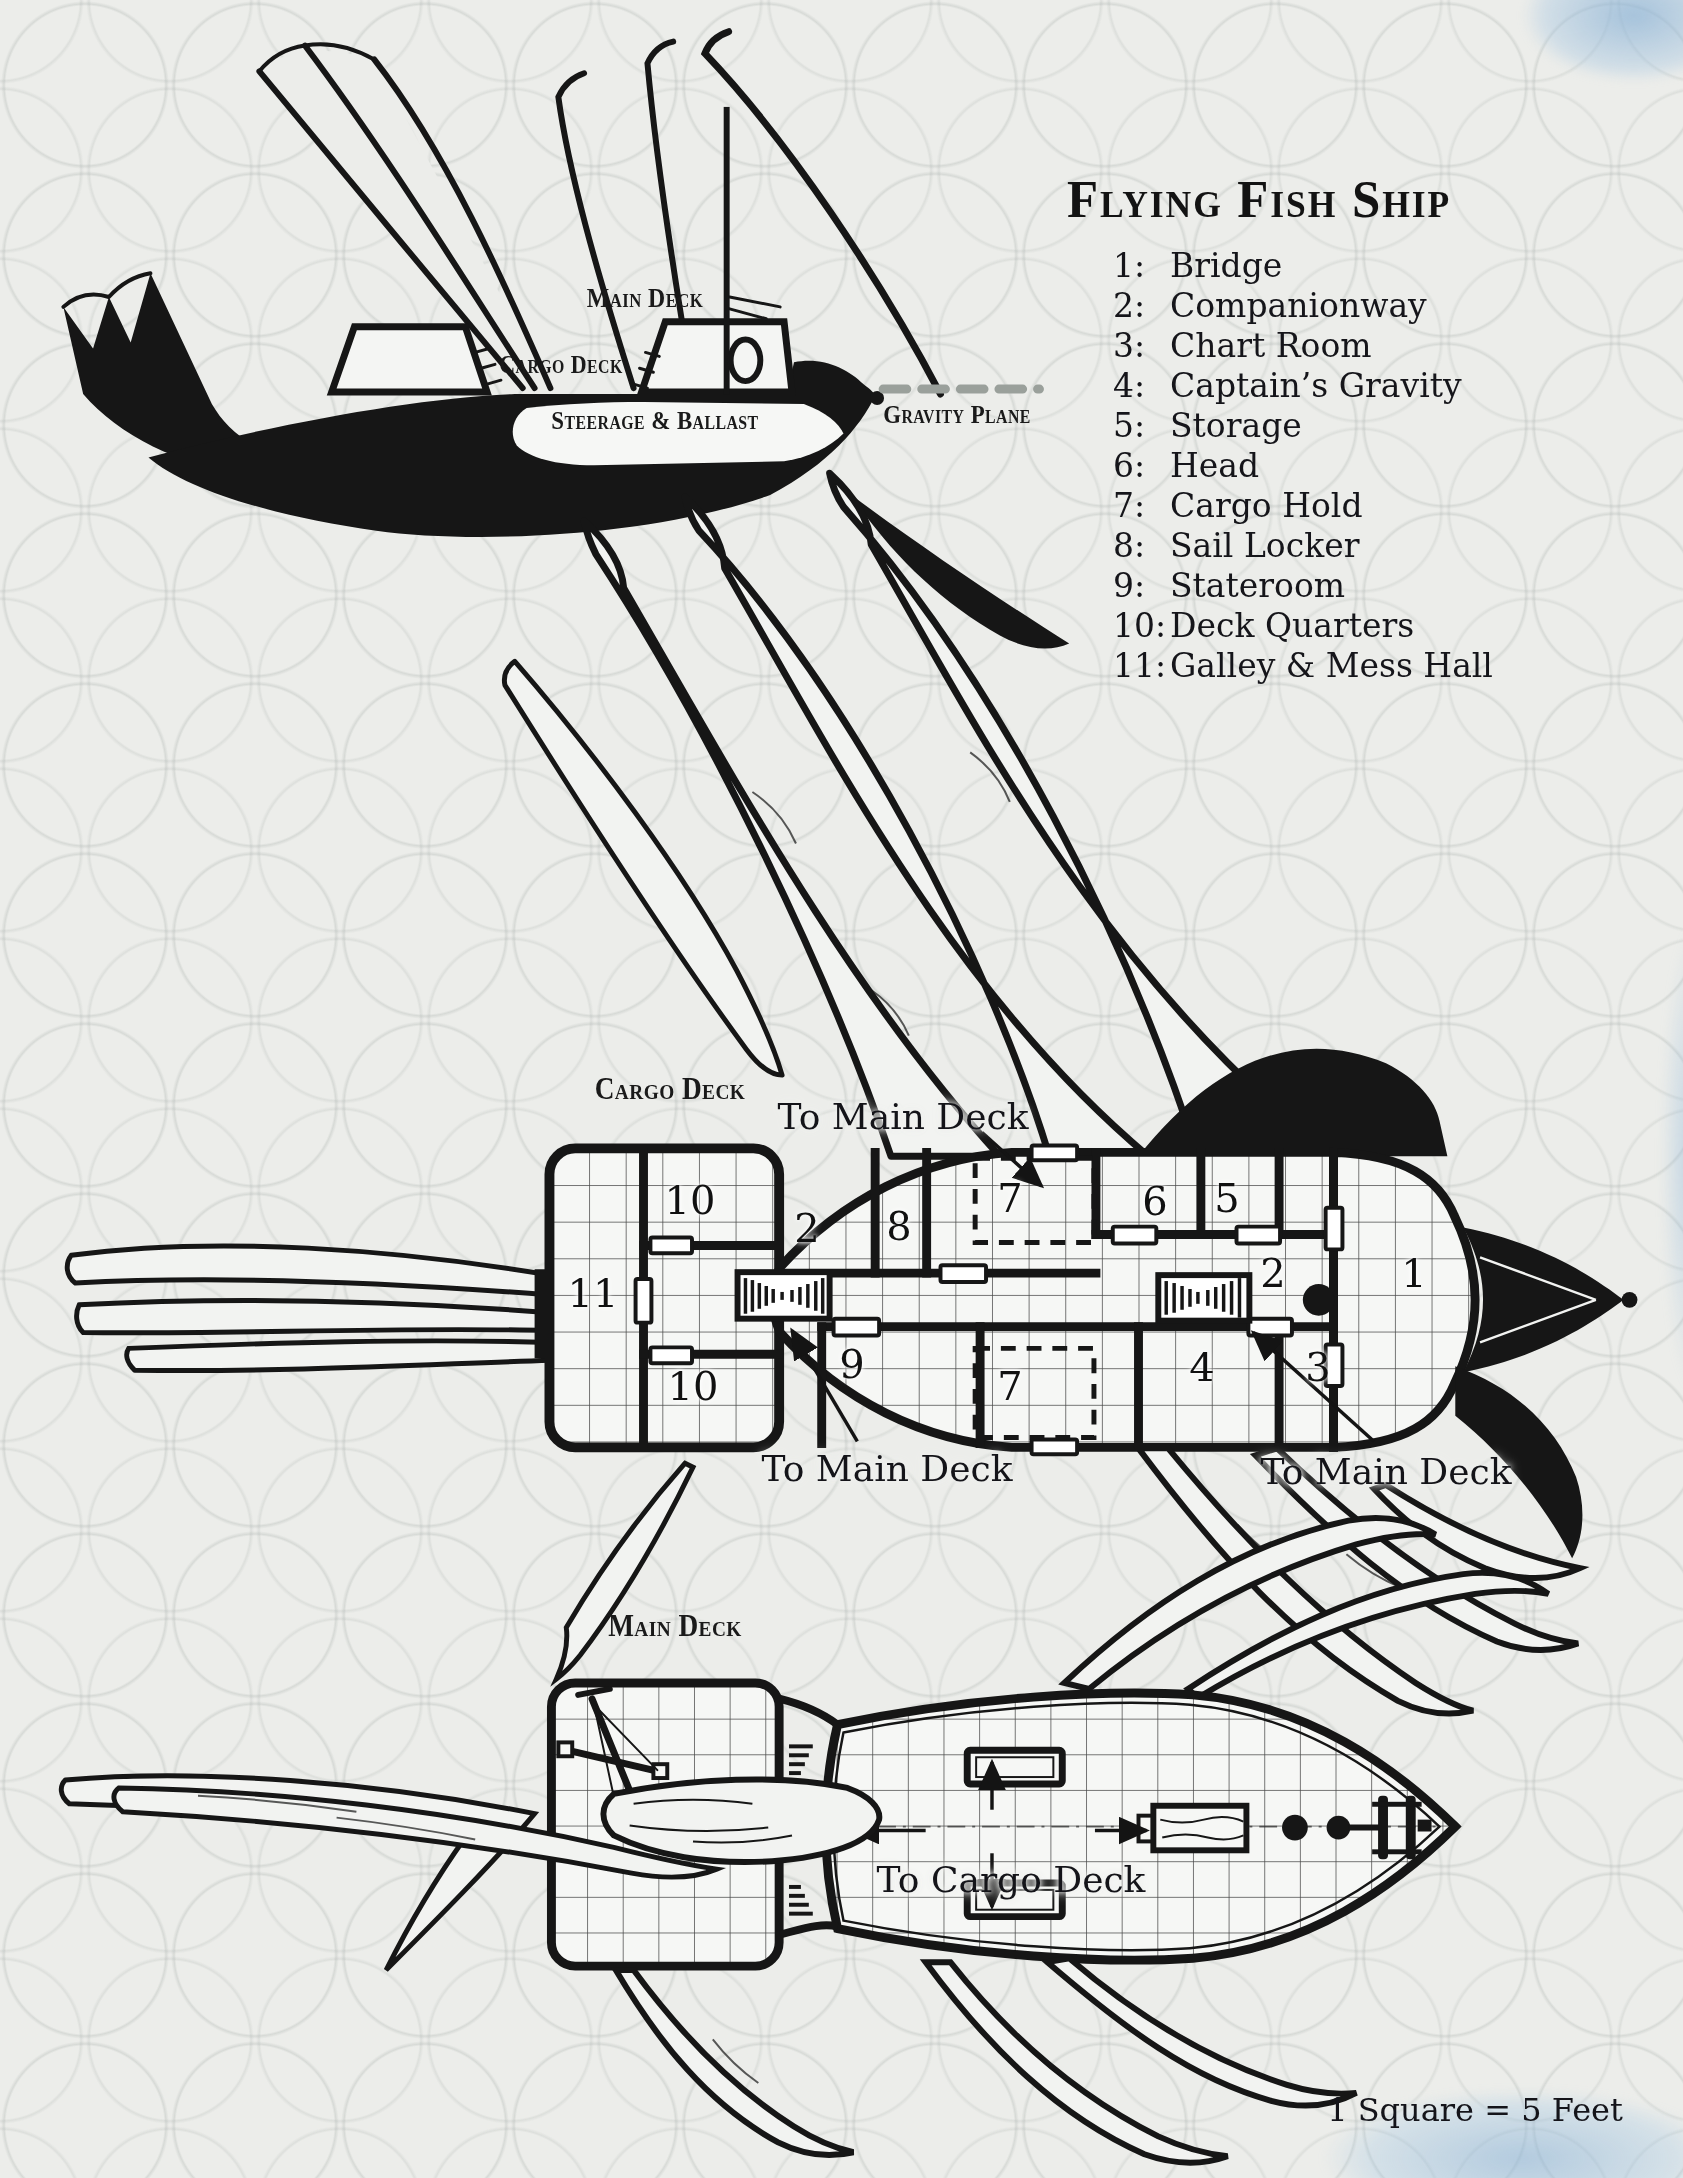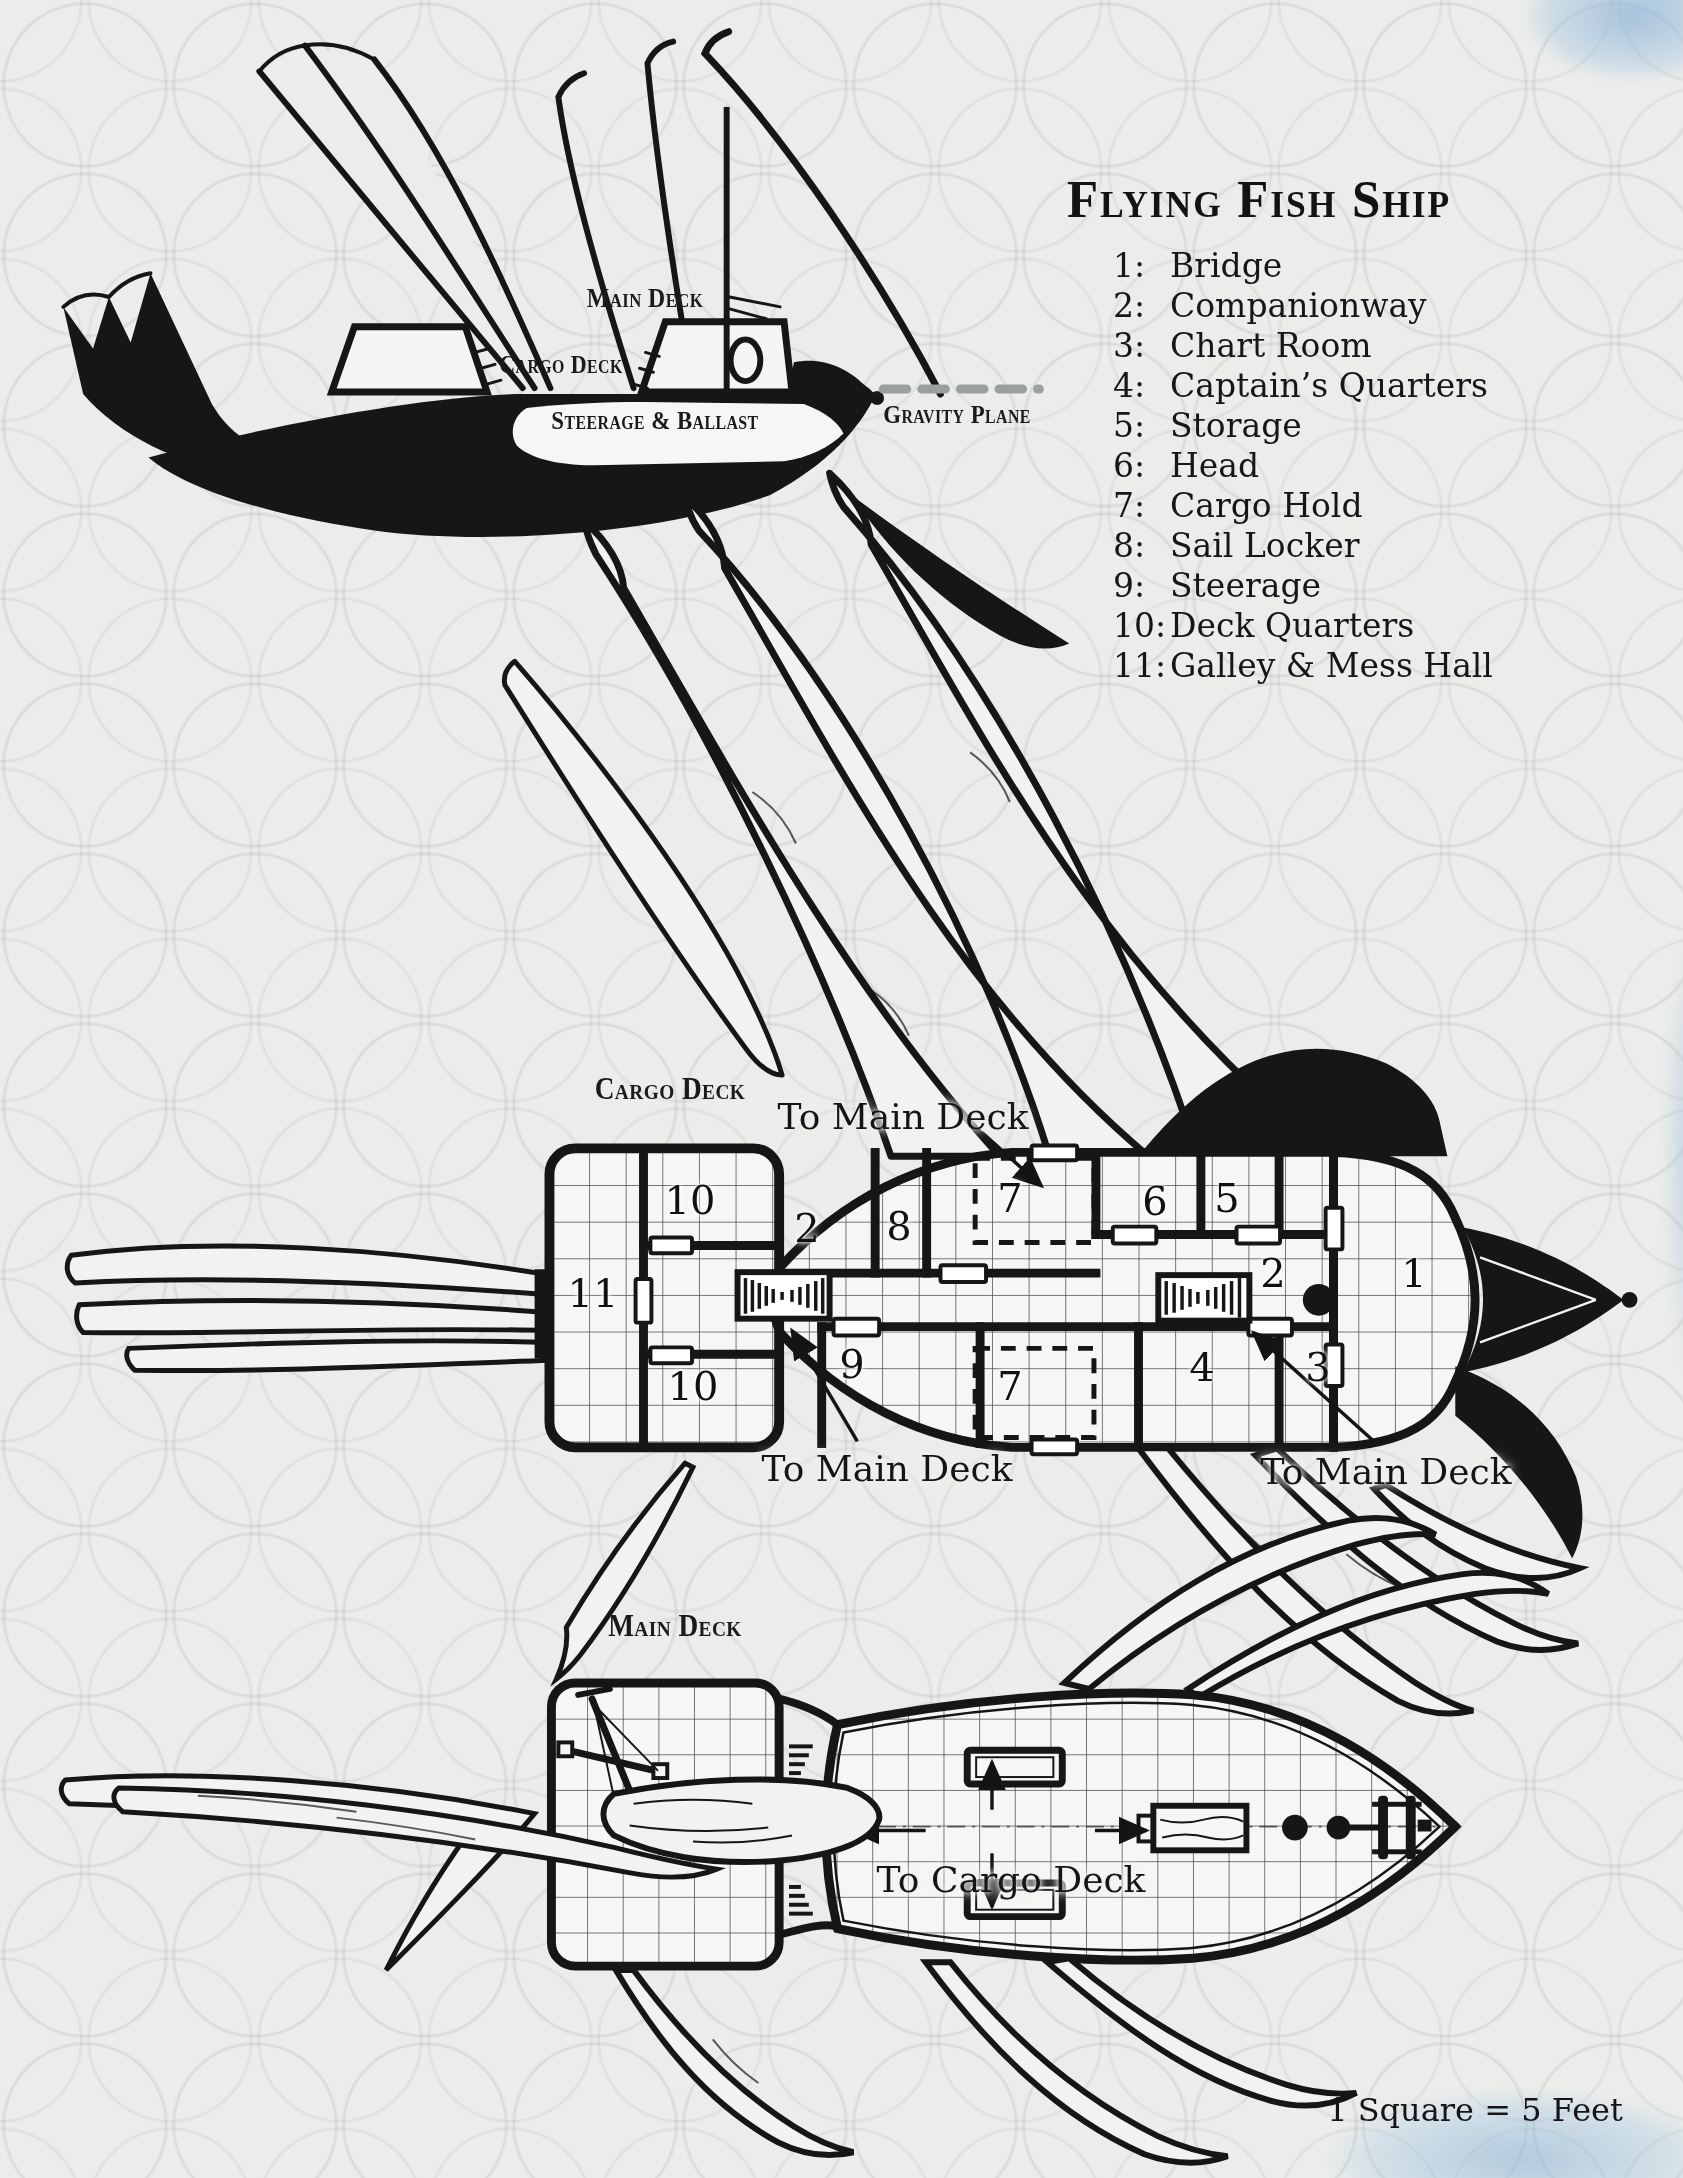--- a/index.html
+++ b/index.html
@@ -318,26 +318,26 @@
       <path d="M720,2060 q20,26 46,44 M1030,2060 q26,28 58,48" fill="none" stroke="#161616" stroke-width="2" opacity=".7"></path>
     </g>
   </svg>
 
   <div class="lbl title" style="left:1259px;top:199px;transform:translate(-50%,-50%) scaleX(.96);">Flying Fish Ship</div>
 
   <div class="legend">
     <div class="row"><span class="num">1:</span><span>Bridge</span></div>
     <div class="row"><span class="num">2:</span><span>Companionway</span></div>
     <div class="row"><span class="num">3:</span><span>Chart Room</span></div>
-    <div class="row"><span class="num">4:</span><span>Captain’s Quarters</span></div>
+    <div class="row"><span class="num">4:</span><span>Captain’s Gravity</span></div>
     <div class="row"><span class="num">5:</span><span>Storage</span></div>
     <div class="row"><span class="num">6:</span><span>Head</span></div>
     <div class="row"><span class="num">7:</span><span>Cargo Hold</span></div>
     <div class="row"><span class="num">8:</span><span>Sail Locker</span></div>
-    <div class="row"><span class="num">9:</span><span>Steerage</span></div>
+    <div class="row"><span class="num">9:</span><span>Stateroom</span></div>
     <div class="row"><span class="num">10:</span><span>Deck Quarters</span></div>
     <div class="row"><span class="num">11:</span><span>Galley &amp; Mess Hall</span></div>
   </div>
 
   <div class="lbl heading" style="left:645px;top:298px;font-size:27px;">Main Deck</div>
   <div class="lbl heading" style="left:561px;top:365px;font-size:25px;">Cargo Deck</div>
   <div class="lbl heading" style="left:655px;top:421px;font-size:26px;">Steerage &amp; Ballast</div>
   <div class="lbl heading" style="left:957px;top:415px;font-size:26px;">Gravity Plane</div>
 
   <div class="lbl heading" style="left:670px;top:1089px;font-size:31px;">Cargo Deck</div>

